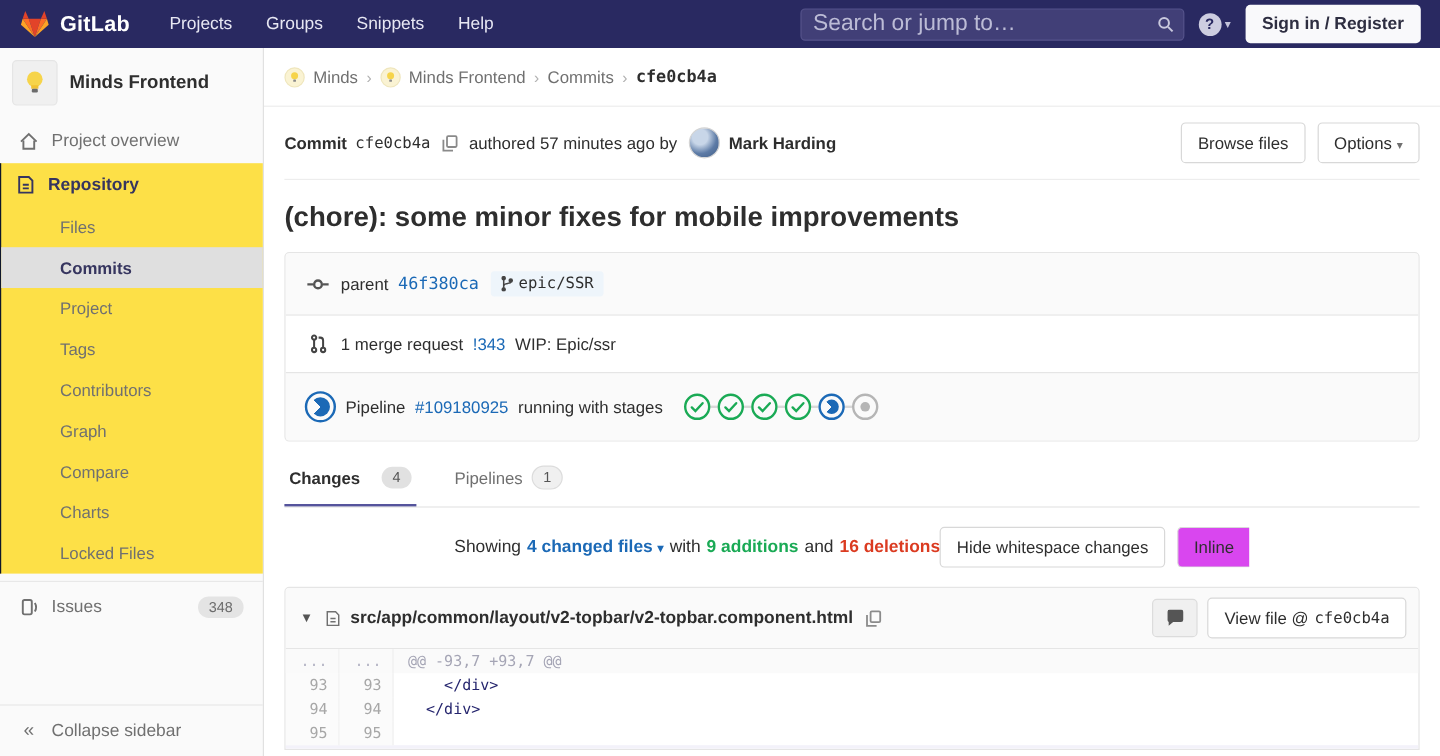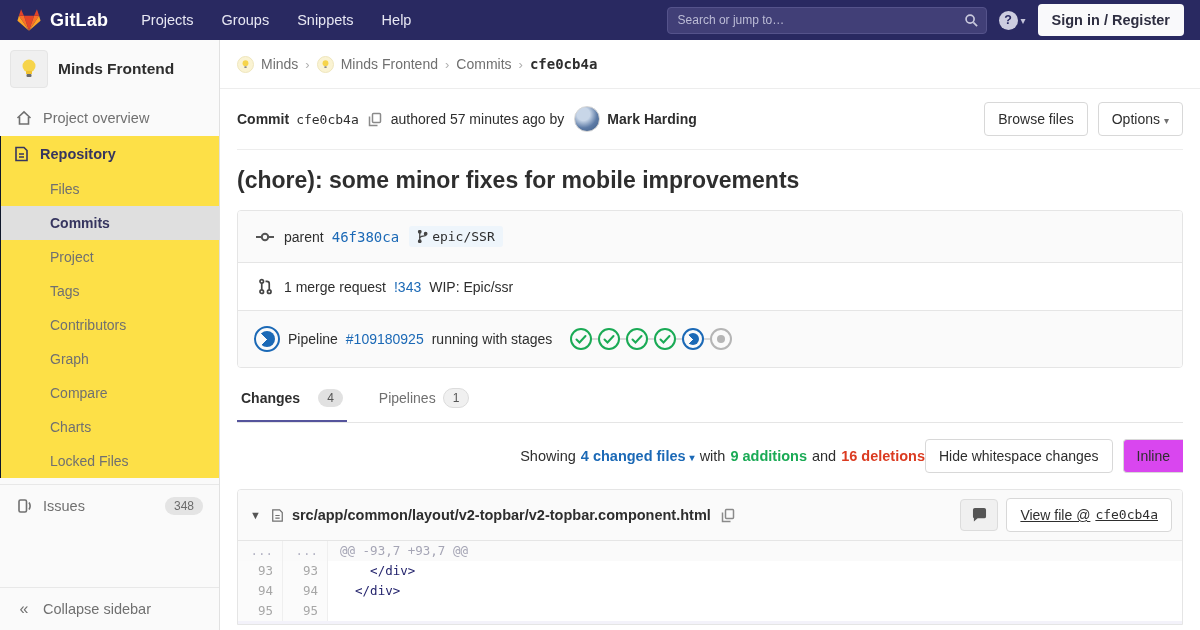--- a/index.html
+++ b/index.html
@@ -11,21 +11,21 @@
   .navbar { height:40px; background:#292961; display:flex; align-items:center;
     padding:0 16px; justify-content:space-between; }
   .nav-left { display:flex; align-items:center; gap:10px; }
   .brand { display:flex; align-items:center; gap:8px; margin-right:14px; cursor:pointer; }
   .brand-name { color:#fff; font-size:18px; font-weight:600; letter-spacing:.2px; }
   .nav-link { color:#e7e7f3; font-size:14.5px; font-weight:500; padding:0 9px;
     text-decoration:none; line-height:40px; display:inline-block; }
   .nav-right { display:flex; align-items:center; gap:12px; }
   .search-box { position:relative; width:320px; }
   .search-box input { width:100%; height:27px; background:#413f77; border:1px solid #55538b;
-    border-radius:4px; color:#a3a3a3; padding:0 30px 0 10px; font-size:12px; outline:none; }
+    border-radius:4px; color:#a3a3a3; padding:0 30px 0 10px; font-size:19px; outline:none; }
   .search-box input::placeholder { color:#bcbcd6; }
   .search-box .search-ic { position:absolute; right:8px; top:6px; }
   .help-wrap { display:flex; align-items:center; gap:3px; cursor:pointer; }
   .help-circle { width:19px; height:19px; border-radius:50%; background:#cdcde0;
     color:#292961; font-weight:700; font-size:12.5px; display:flex; align-items:center;
     justify-content:center; }
   .help-caret { color:#c4c4da; font-size:10px; }
   .signin-btn { background:#f9f9fb; color:#2e2e41; font-weight:600; font-size:14.5px;
     border:none; border-radius:4px; padding:8px 14px; cursor:pointer; }
 
@@ -107,21 +107,21 @@
   
   .tabs-bar { display:flex; gap:28px; border-bottom:1px solid #e5e5e5; margin-top:6px; }
   .tab { display:flex; align-items:center; gap:7px; padding:14px 4px 12px; cursor:pointer;
     color:#707070; border-bottom:2px solid transparent; }
   .tab.active { color:#2e2e2e; font-weight:700; border-bottom-color:#55549c;gap:18px; }
   .tab-badge { background:#e1e1e1; color:#555; border-radius:10px; font-size:12px;
     font-weight:400; padding:2px 9px; }
   .tab:not(.active) .tab-badge { background:#f0f0f0; border:1px solid #dcdcdc; }
 
   
-  .controls-row { display:flex; align-items:center; justify-content:flex-end;
+  .controls-row { display:flex; align-items:center; justify-content:center;
     padding:16px 0; }
   .summary { font-size:14.5px; color:#2e2e2e; display:flex; align-items:center; gap:5px; }
   .summary .files-link { font-weight:700; }
   .summary .green { color:#1aaa55; font-weight:700; }
   .summary .red { color:#db3b21; font-weight:700; }
   .ctrl-buttons { display:flex; gap:10px; align-items:center; }
   .seg-group { display:flex; }
   .seg { background:#fff; border:1px solid #d8d8d8; padding:8px 13px; font-size:14px;
     cursor:pointer; font-family:inherit; color:#2e2e2e; }
   .seg.first { border-radius:4px 0 0 4px; border-right:none; }
@@ -131,21 +131,21 @@
   
   .diff-box { border:1px solid #e5e5e5; border-radius:4px 4px 0 0; overflow:hidden; }
   .diff-header { background:#fafafa; border-bottom:1px solid #e5e5e5; display:flex;
     align-items:center; gap:8px; padding:8px 10px; }
   .caret-down { color:#555; font-size:11px; cursor:pointer; padding:2px; }
   .file-path { font-weight:700; font-size:14.5px; color:#2e2e2e; }
   .diff-header .spacer { flex:1; }
   .icon-btn { background:#f0f0f0; border:1px solid #dcdcdc; border-radius:4px;
     width:38px; height:32px; display:flex; align-items:center; justify-content:center;
     cursor:pointer; }
-  .view-file-btn { display:flex; align-items:flex-start; gap:5px;text-decoration:underline; }
+  .view-file-btn { display:flex; align-items:flex-end; gap:5px; }
 
   .diff-table { font-family:"DejaVu Sans Mono","Liberation Mono",monospace; font-size:12.5px; }
   .diff-line { display:grid; grid-template-columns:45px 45px 1fr; line-height:20px; }
   .ln { color:#a7a7a7; text-align:right; padding-right:9px; background:#fbfbfb;
     border-right:1px solid #efefef; cursor:pointer; }
   .code { padding-left:12px; white-space:pre; color:#24246d; }
   .diff-line.match { background:#fafafa; }
   .diff-line.match .ln { background:#fafafa; color:#b5b5c5; }
   .diff-line.match .code { color:#a5a5b5; }
   .diff-cutoff { height:3px; background:#f3f2fa; }

